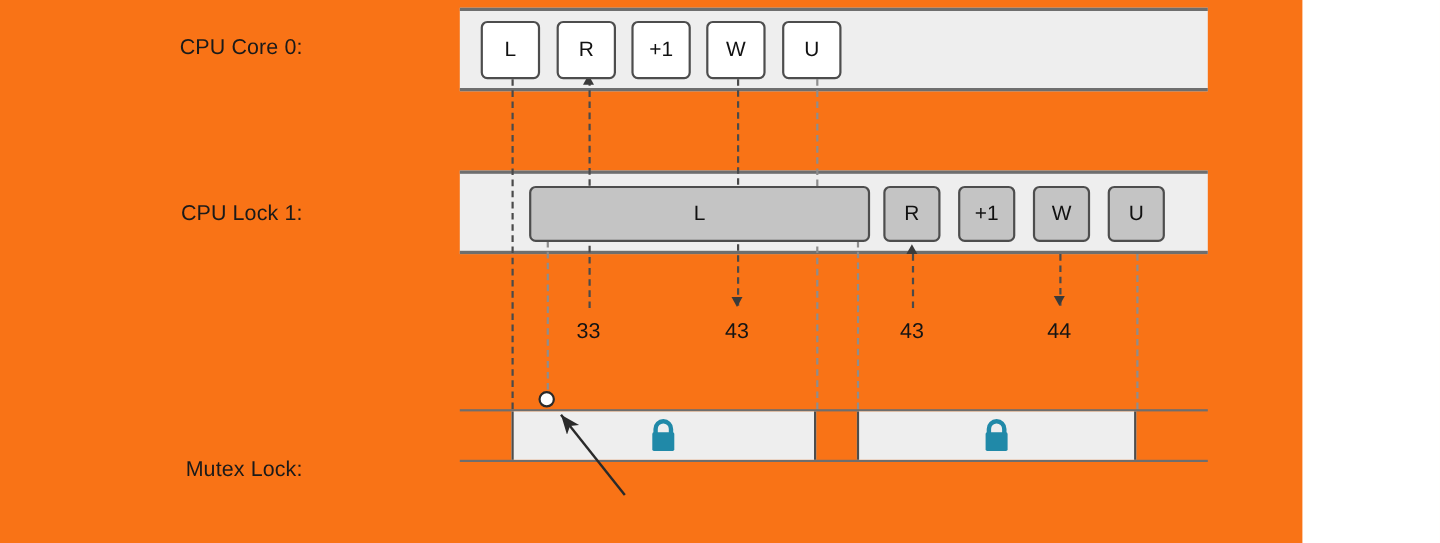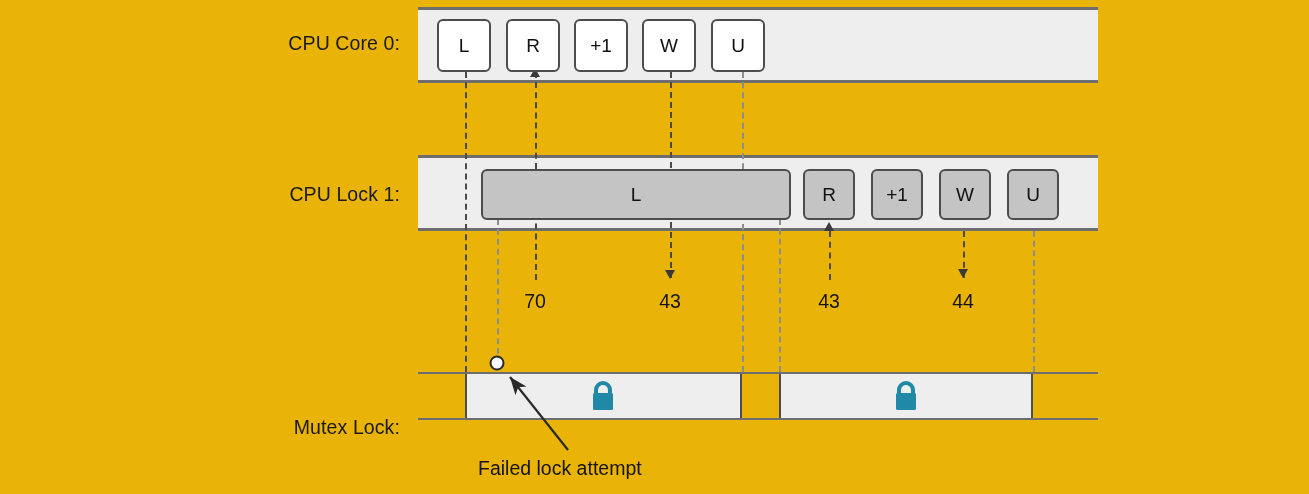--- a/index.html
+++ b/index.html
@@ -2,24 +2,24 @@
 <html><head>
 <meta charset="utf-8">
 <style>
   html,body{margin:0;padding:0;background:#ffffff;}
   body{
     font-family:"Liberation Sans","DejaVu Sans",sans-serif;
     -webkit-font-smoothing:antialiased;
   }
   #stage{
     position:relative;
-    width:1309px;
+    width:1184px;
     height:494px;
     overflow:hidden;
-    background:#eab308;
+    background:#f97316;
   }
 
   
   .row-label{
     position:absolute;
     text-align:right;
     color:#1a1a1a;
     font-size:19.5px;
     letter-spacing:.1px;
     white-space:nowrap;
@@ -170,21 +170,21 @@
   <div class="op" style="left:574px; top:19px; width:54px; height:53px;">+1</div>
   <div class="op" style="left:642px; top:19px; width:54px; height:53px;">W</div>
   <div class="op" style="left:711px; top:19px; width:54px; height:53px;">U</div>
 
   <div class="op filled" style="left:481px; top:169px; width:310px; height:51px;">L</div>
   <div class="op filled" style="left:803px; top:169px; width:52px; height:51px;">R</div>
   <div class="op filled" style="left:871px; top:169px; width:52px; height:51px;">+1</div>
   <div class="op filled" style="left:939px; top:169px; width:52px; height:51px;">W</div>
   <div class="op filled" style="left:1007px; top:169px; width:52px; height:51px;">U</div>
 
-  <div class="counter-val" style="left:535px; top:292px;">70</div>
+  <div class="counter-val" style="left:535px; top:292px;">33</div>
   <div class="counter-val" style="left:670px; top:292px;">43</div>
   <div class="counter-val" style="left:829px; top:292px;">43</div>
   <div class="counter-val" style="left:963px; top:292px;">44</div>
 
   <div class="mutex-track" style="left:418px; top:372px; width:680px; height:48px;"></div>
 
   <div class="held" style="left:465px; top:374px; width:277px; height:44px;"></div>
   <div class="held" style="left:779px; top:374px; width:254px; height:44px;"></div>
 
   <div class="lock-icon" style="left:603px; top:380px;">
@@ -204,15 +204,14 @@
 
   <svg class="overlay">
     <defs>
       <marker id="ah" markerWidth="10" markerHeight="10" refX="8" refY="3.2" orient="auto" markerUnits="strokeWidth">
         <path d="M0,0 L8,3.2 L0,6.4 L2,3.2 z" fill="#2a2a2a"></path>
       </marker>
     </defs>
     <line x1="568" y1="450" x2="510" y2="377" stroke="#2a2a2a" stroke-width="2.2" marker-end="url(#ah)"></line>
   </svg>
 
-  <div class="callout-text" style="left:478px; top:459px;">Failed lock attempt</div>
 
 </div>
 
 </body></html>

